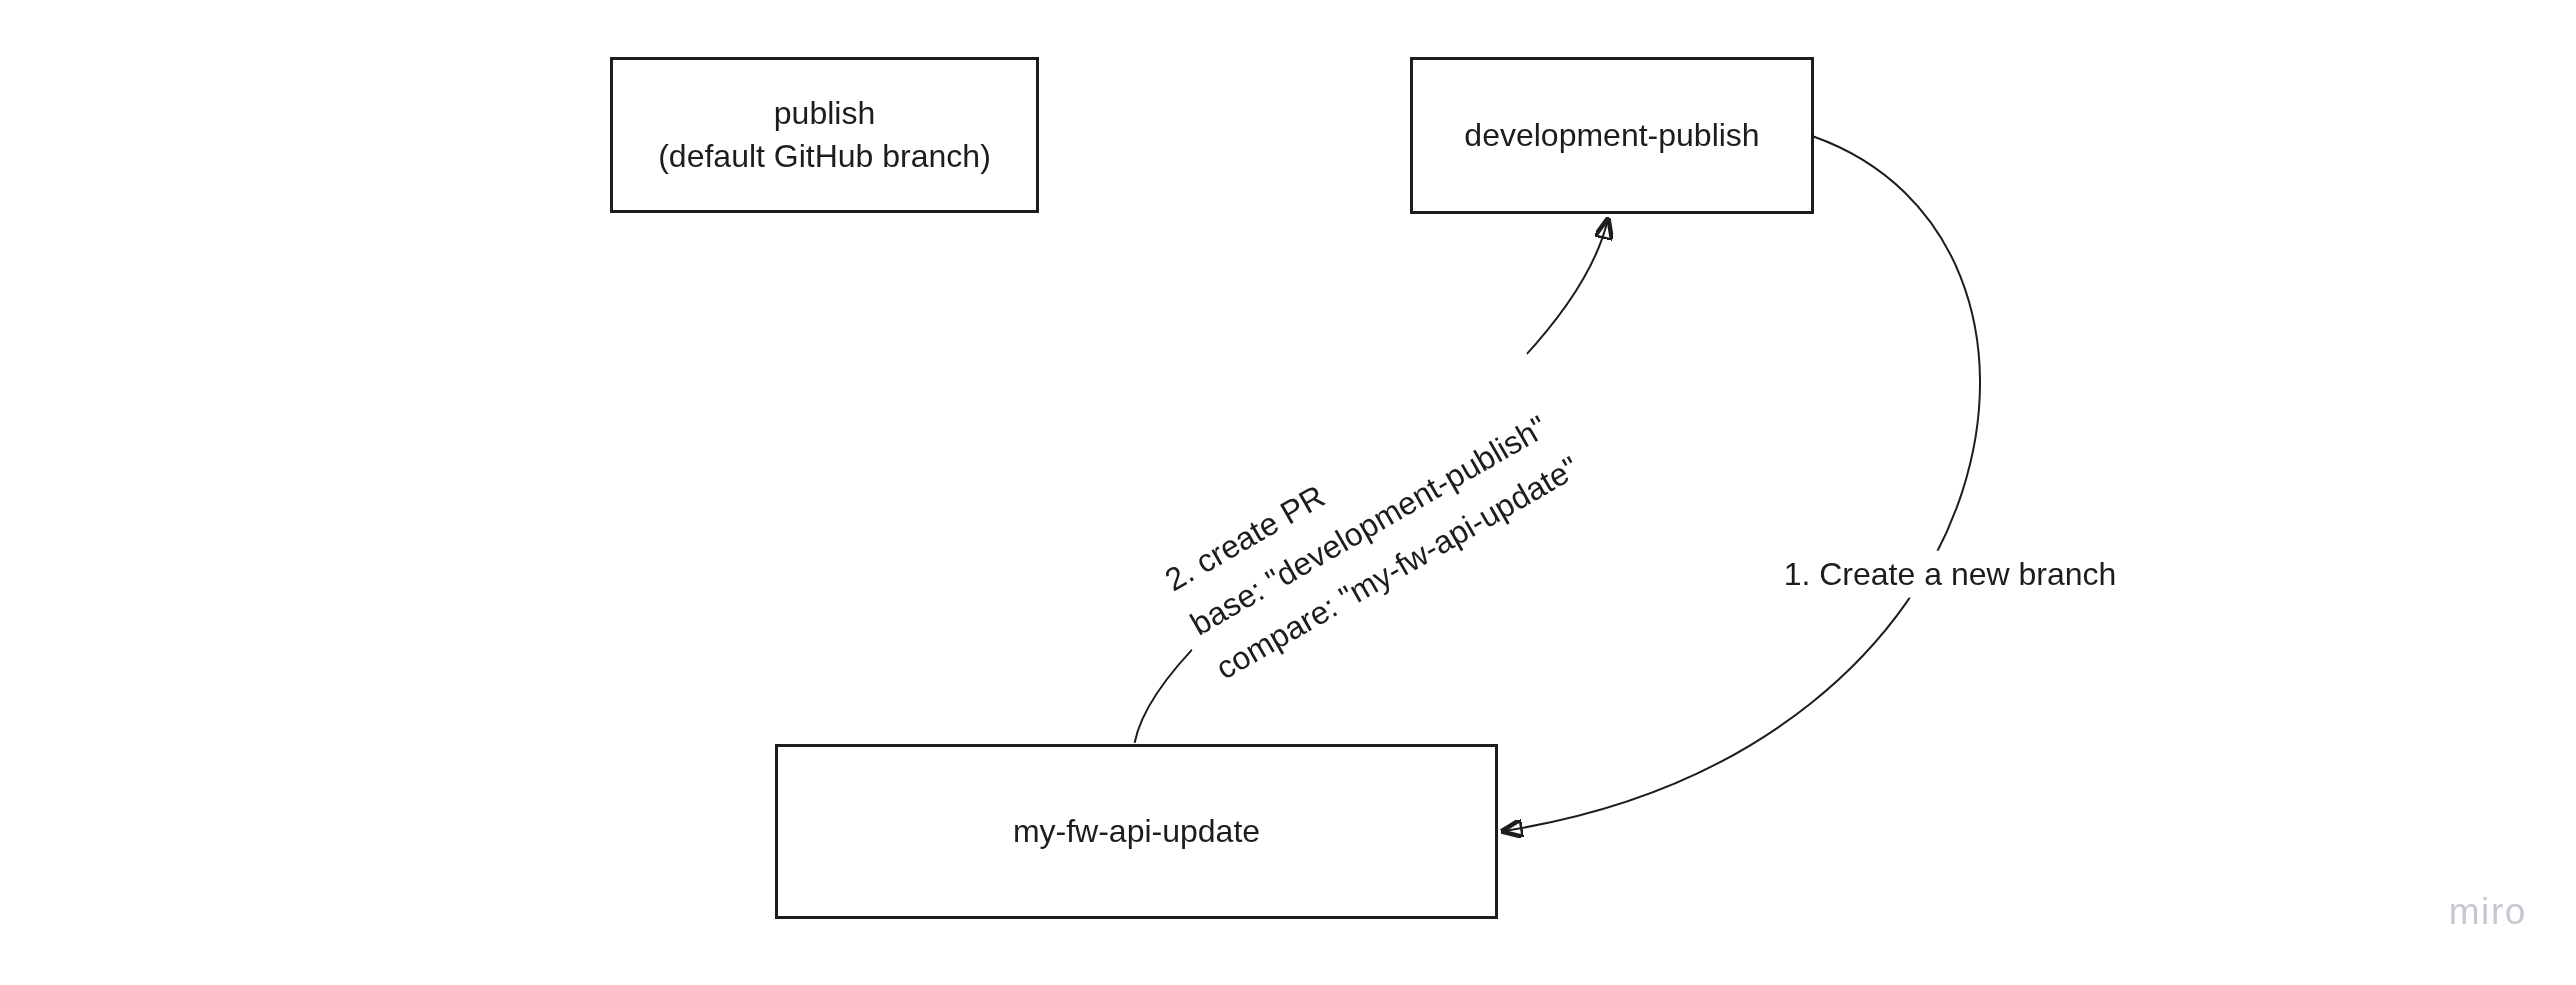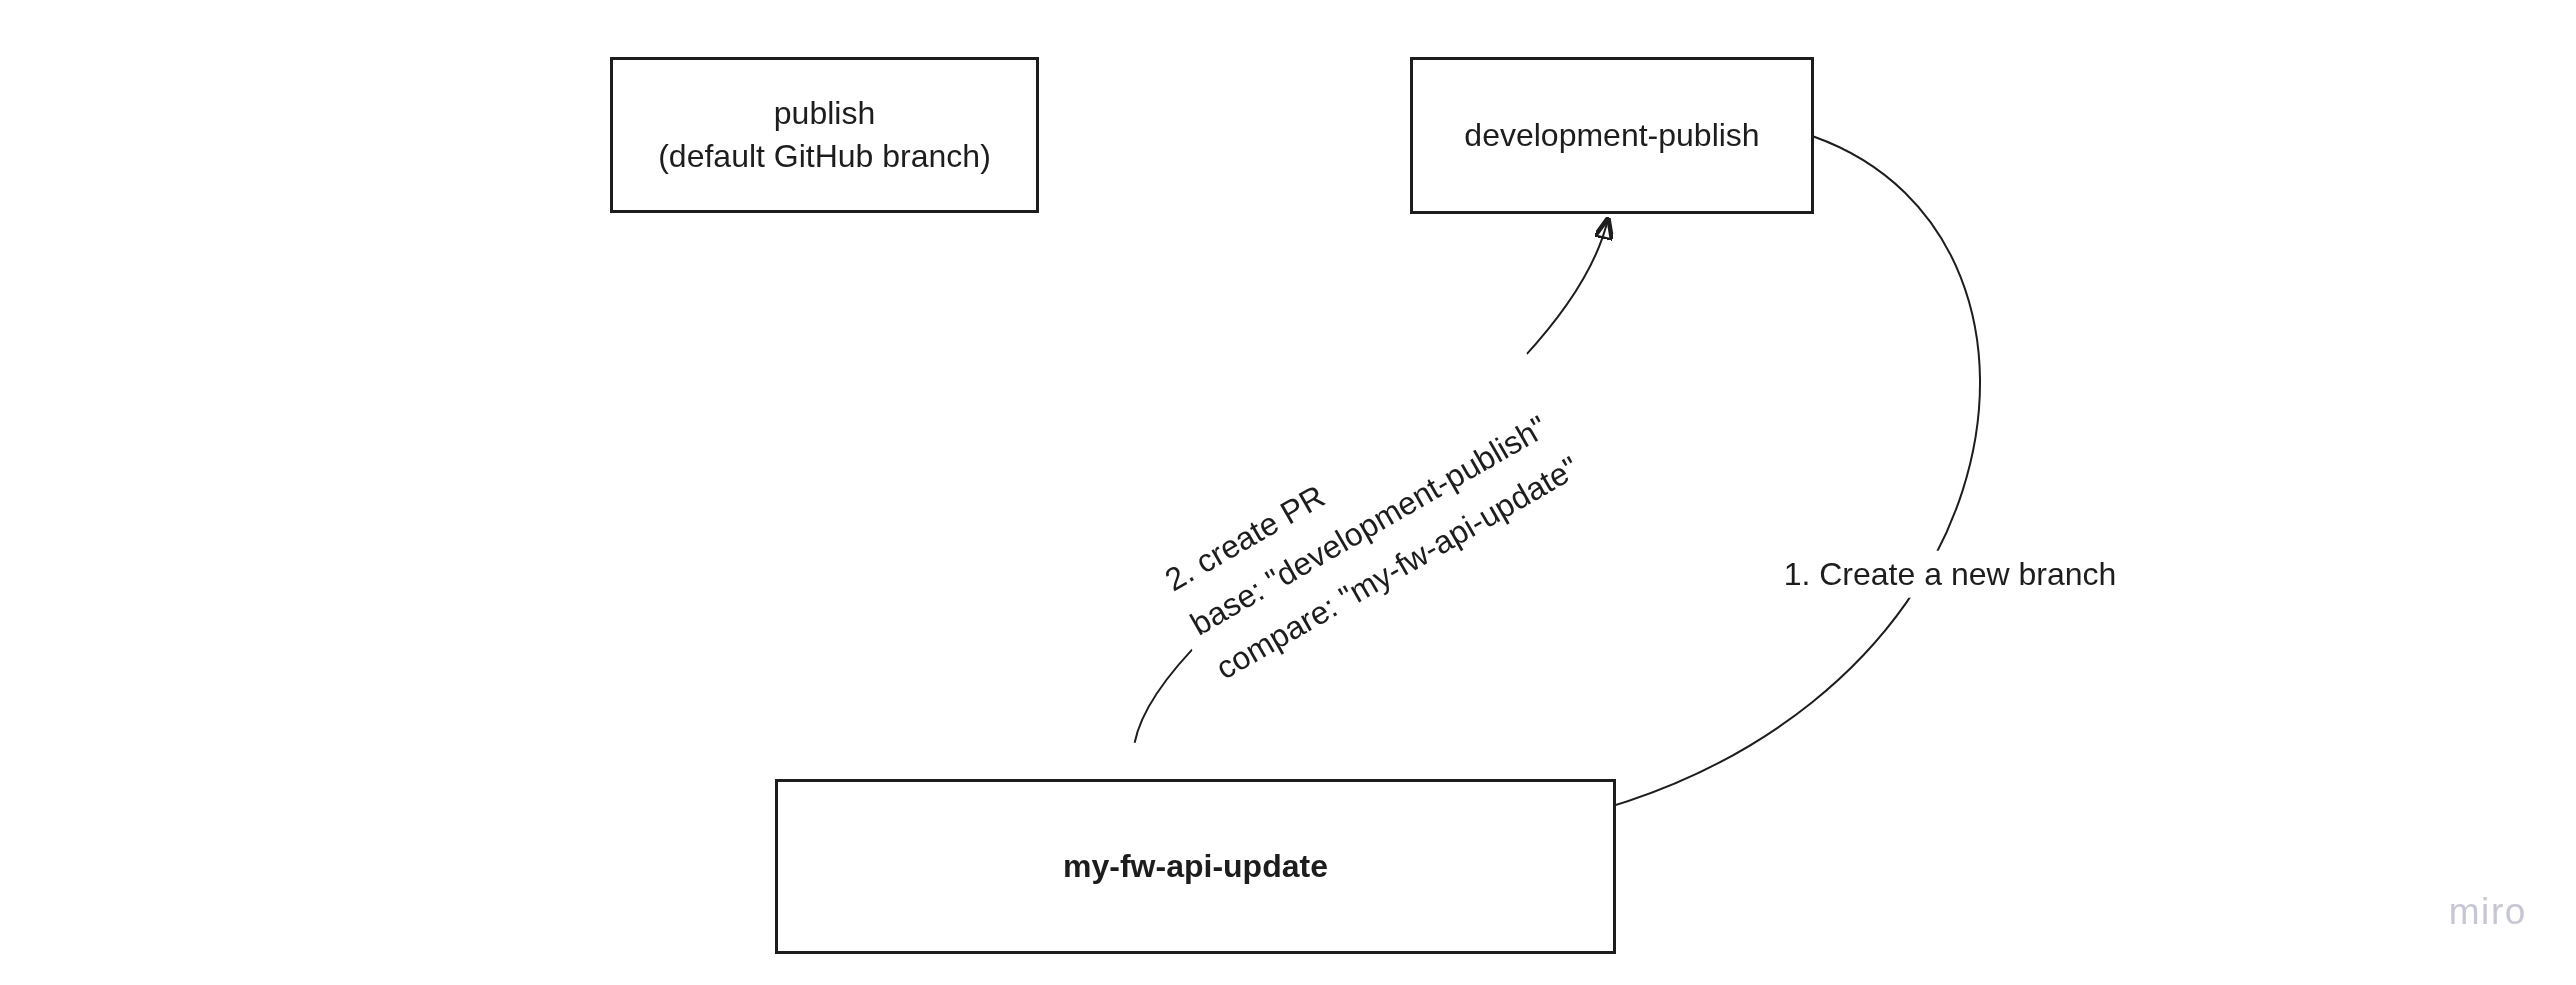--- a/index.html
+++ b/index.html
@@ -49,24 +49,23 @@
     height: 156px;
   }
   .shape-development-publish {
     left: 1410px;
     top: 57px;
     width: 404px;
     height: 157px;
   }
   .shape-my-fw-api-update {
     left: 775px;
-    top: 779px;
-    width: 841px;
+    top: 744px;
+    width: 723px;
     height: 175px;
-    font-weight: bold;
   }
   .connector-label {
     position: absolute;
     background: #ffffff;
     font-size: 32px;
     color: #1d1d1d;
     white-space: nowrap;
   }
   .label-create-branch {
     left: 1950px;

